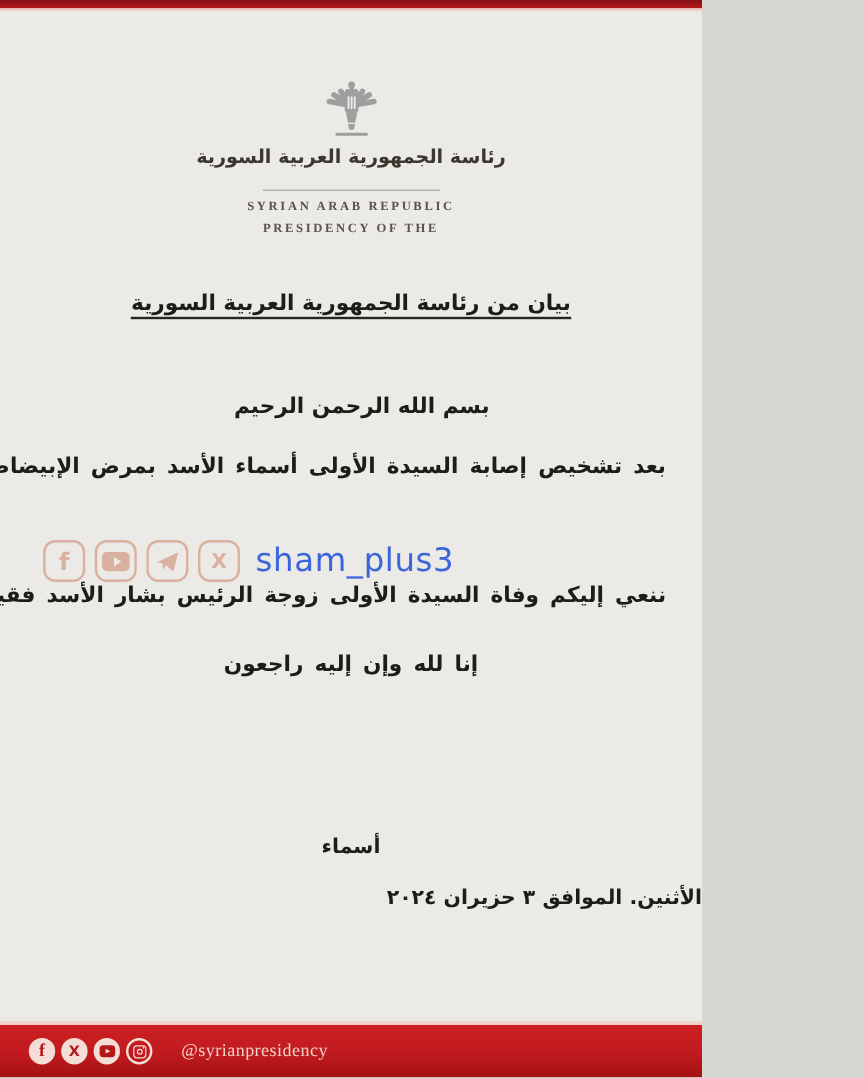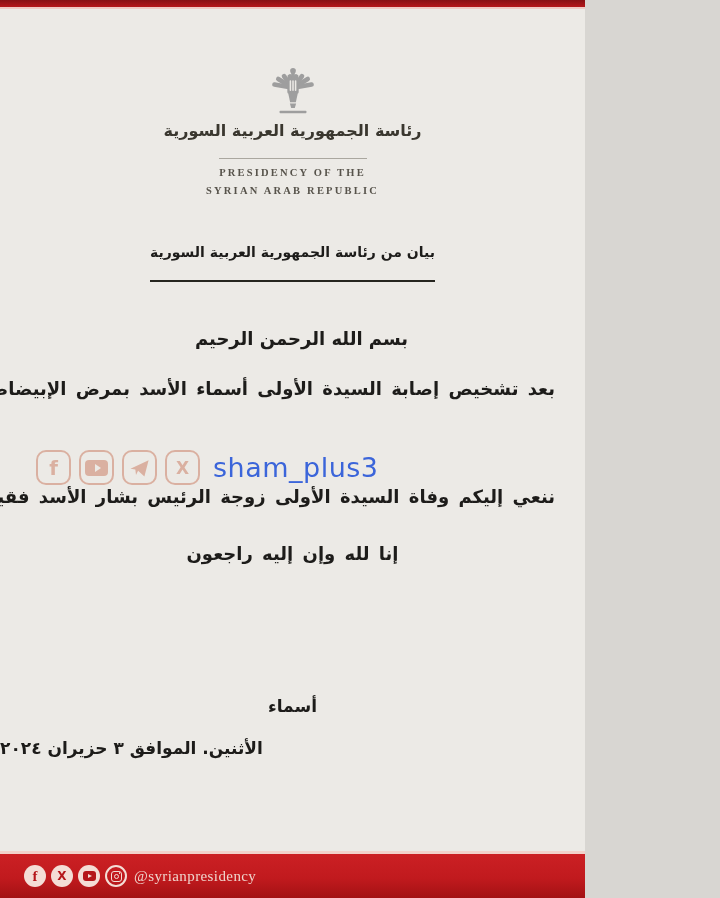--- a/index.html
+++ b/index.html
@@ -27,41 +27,41 @@
     width:148px; height:1px; background:#aaa79f;
   }
   .brand-en {
     position:absolute; top:164px; left:0; right:0; text-align:center;
     font-family:"Liberation Serif", serif; font-weight:700;
     font-size:10.5px; letter-spacing:2.2px; color:#57534b; line-height:1.7;
   }
   
   .title-wrap { position:absolute; top:242px; left:0; right:0; text-align:center; }
   .doc-title {
-    display:inline-block; direction:rtl; font-size:14px; font-weight:700;
-    border-bottom:2px solid #26251f; padding-bottom:20px;
+    display:inline-block; direction:rtl; font-size:18px; font-weight:700;
+    border-bottom:2px solid #26251f; padding-bottom:1px;
   }
   .basmala {
     position:absolute; top:328px; left:18px; right:0; text-align:center;
     direction:rtl; font-size:18px; font-weight:700;
   }
   .body-line {
     position:absolute; left:30px; right:30px; text-align:center; z-index:2;
     direction:rtl; font-size:18px; font-weight:700; word-spacing:3px; white-space:nowrap;
   }
   .line1 { top:378px; }
   .line2 { top:432px; }
   .line3 { top:486px; }
   .line4 { top:543px; }
   .place {
     position:absolute; top:696px; left:0; right:0; text-align:center;
     direction:rtl; font-size:17px; font-weight:700;
   }
   .date-line {
-    position:absolute; top:738px; left:0; right:0; text-align:left;
+    position:absolute; top:738px; left:0; right:0; text-align:right;
     direction:rtl; font-size:17px; font-weight:700;
   }
   
   .watermark {
     position:absolute; top:450px; left:36px; z-index:1;
     display:flex; align-items:center; gap:8px;
     color:#d8a795; opacity:.85;
   }
   .wm-box {
     width:35px; height:35px; border:2.5px solid #d8a795; border-radius:10px;
@@ -89,21 +89,21 @@
         display:flex; align-items:center; justify-content:center; }
   .sc-yt-play { width:0; height:0; border-left:4px solid #f4ddd6;
         border-top:2.5px solid transparent; border-bottom:2.5px solid transparent; margin-left:1px; }
   .sc-ring { background:transparent; border:2px solid #f4ddd6; }
   .sc-ig-sq { position:relative; width:11px; height:11px; border:1.5px solid #f4ddd6; border-radius:3px; }
   .sc-ig-sq::before { content:""; position:absolute; left:2.5px; top:2.5px; width:3px; height:3px;
         border:1.2px solid #f4ddd6; border-radius:50%; }
   .sc-ig-sq::after { content:""; position:absolute; right:0.5px; top:0.5px; width:1.5px; height:1.5px;
         background:#f4ddd6; border-radius:50%; }
   .handle {
-    margin-left:2px; font-family:"Liberation Serif", serif;
+    margin-left:19px; font-family:"Liberation Serif", serif;
     font-size:15px; color:#efd4cc; letter-spacing:.4px;
   }
 </style>
 </head>
 <body>
 
 <div class="page">
 
   <div class="top-bar"></div>
 
@@ -133,22 +133,22 @@
       <rect x="58.5" y="31" width="3" height="21" rx="1.5"></rect>
       <rect x="63.5" y="31" width="3" height="21" rx="1.5"></rect>
     </g>
   </svg>
 
   <div class="brand-ar">رئاسة الجمهورية العربية السورية</div>
 
   <div class="brand-divider"></div>
 
   <div class="brand-en">
+    <div>SYRIAN ARAB REPUBLIC</div>
     <div>PRESIDENCY OF THE</div>
-    <div>SYRIAN ARAB REPUBLIC</div>
   </div>
 
   <div class="title-wrap">
     <span class="doc-title">بيان من رئاسة الجمهورية العربية السورية</span>
   </div>
 
   <div class="basmala">بسم الله الرحمن الرحيم</div>
 
   <div class="body-line line1">بعد تشخيص إصابة السيدة الأولى أسماء الأسد بمرض الإبيضاض النوقي</div>
   <div class="body-line line3">ننعي إليكم وفاة السيدة الأولى زوجة الرئيس بشار الأسد فقيدة الأمة والوطن</div>

